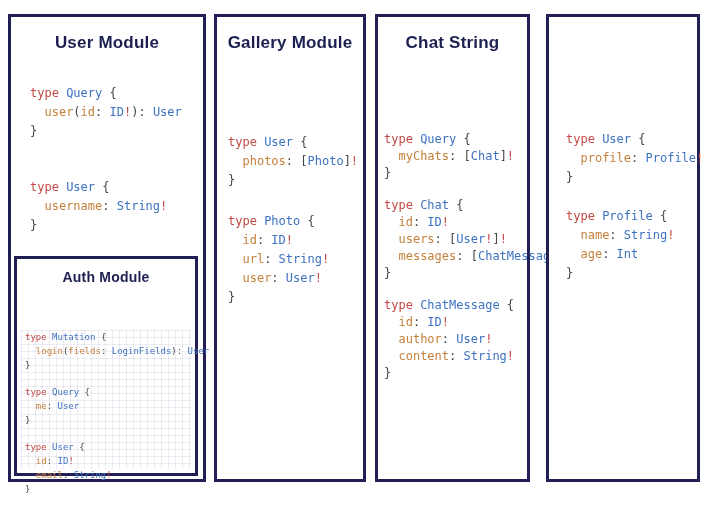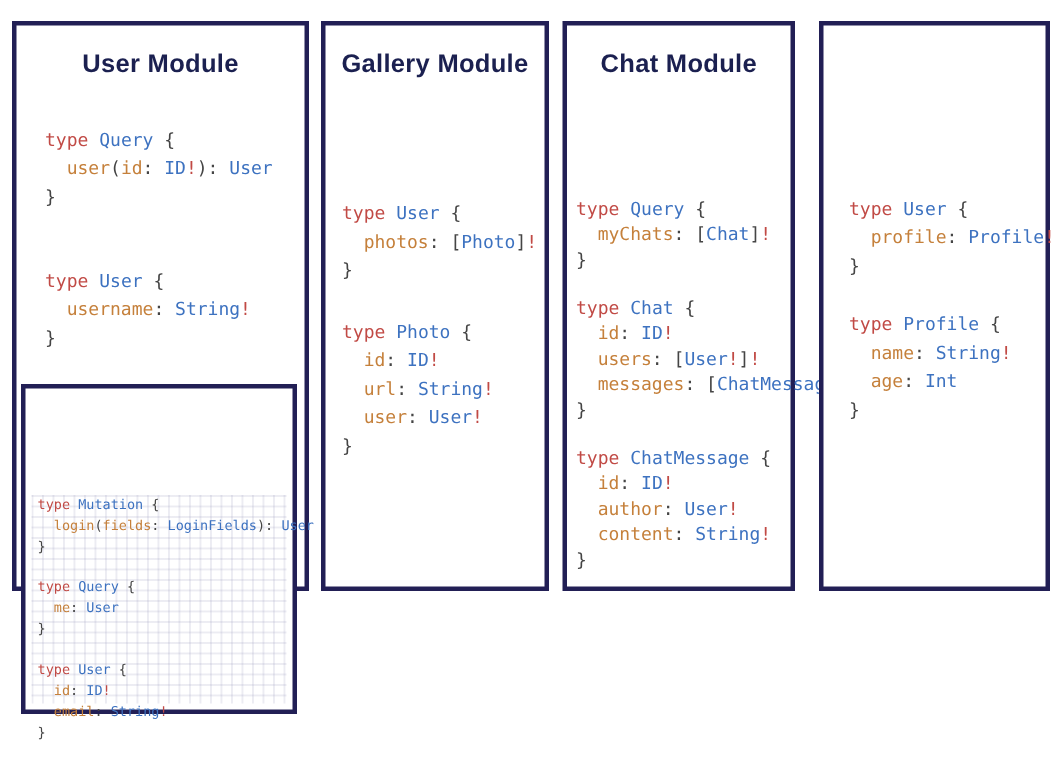--- a/index.html
+++ b/index.html
@@ -1,21 +1,21 @@
 <!DOCTYPE html>
 <html style="--c-background: #ffffff; --c-border: #221f55; --c-title: #1b2050; --c-keyword: #c14a45; --c-type_name: #3d72c0; --c-field: #c5803b; --c-punct: #454545; --c-bang: #c14a45;"><head>
 <meta charset="utf-8">
 <style>
   html,body{margin:0;padding:0;background:#ffffff;}
   .canvas{
     position:relative;width:704px;height:511px;background:var(--c-background,#fff);
     overflow:hidden;font-family:"Liberation Sans",sans-serif;
   }
   .module{
-    position:absolute;top:14px;height:380px;background:#ffffff;
+    position:absolute;top:14px;height:468px;background:#ffffff;
     border:3px solid var(--c-border,#1f1c52);box-sizing:border-box;
   }
   .m-user   {left:8px;  width:198px;}
   .m-gallery{left:214px;width:152px;}
   .m-chat   {left:375px;width:155px;}
   .m-profile{left:546px;width:154px;}
   .module-title{
     margin:16px 4px 0 4px;text-align:center;
     font-size:17px;font-weight:700;letter-spacing:.2px;
     color:var(--c-title,#1b2050);
@@ -61,31 +61,32 @@
 </style>
 </head>
 <body>
 
 <div class="canvas">
 
   <section class="module m-user">
     <h2 class="module-title">User Module</h2>
     <div class="code-area"><div class="code-block"><div class="code-line"><span class="tok-kw">type</span><span class="tok-pl"> </span><span class="tok-ty">Query</span><span class="tok-pu"> {</span></div><div class="code-line"><span class="tok-pl">  </span><span class="tok-fi">user</span><span class="tok-pu">(</span><span class="tok-fi">id</span><span class="tok-pu">: </span><span class="tok-ty">ID</span><span class="tok-bg">!</span><span class="tok-pu">): </span><span class="tok-ty">User</span></div><div class="code-line"><span class="tok-pu">}</span></div></div><div class="code-block"><div class="code-line"><span class="tok-kw">type</span><span class="tok-pl"> </span><span class="tok-ty">User</span><span class="tok-pu"> {</span></div><div class="code-line"><span class="tok-pl">  </span><span class="tok-fi">username</span><span class="tok-pu">: </span><span class="tok-ty">String</span><span class="tok-bg">!</span></div><div class="code-line"><span class="tok-pu">}</span></div></div></div>
     <section class="submodule">
+      <h3 class="module-title sub-title">Auth Module</h3>
       <div class="code-area auth-code"><div class="code-block"><div class="code-line"><span class="tok-kw">type</span><span class="tok-pl"> </span><span class="tok-ty">Mutation</span><span class="tok-pu"> {</span></div><div class="code-line"><span class="tok-pl">  </span><span class="tok-fi">login</span><span class="tok-pu">(</span><span class="tok-fi">fields</span><span class="tok-pu">: </span><span class="tok-ty">LoginFields</span><span class="tok-pu">): </span><span class="tok-ty">User</span></div><div class="code-line"><span class="tok-pu">}</span></div></div><div class="code-block"><div class="code-line"><span class="tok-kw">type</span><span class="tok-pl"> </span><span class="tok-ty">Query</span><span class="tok-pu"> {</span></div><div class="code-line"><span class="tok-pl">  </span><span class="tok-fi">me</span><span class="tok-pu">: </span><span class="tok-ty">User</span></div><div class="code-line"><span class="tok-pu">}</span></div></div><div class="code-block"><div class="code-line"><span class="tok-kw">type</span><span class="tok-pl"> </span><span class="tok-ty">User</span><span class="tok-pu"> {</span></div><div class="code-line"><span class="tok-pl">  </span><span class="tok-fi">id</span><span class="tok-pu">: </span><span class="tok-ty">ID</span><span class="tok-bg">!</span></div><div class="code-line"><span class="tok-pl">  </span><span class="tok-fi">email</span><span class="tok-pu">: </span><span class="tok-ty">String</span><span class="tok-bg">!</span></div><div class="code-line"><span class="tok-pu">}</span></div></div></div>
     </section>
   </section>
 
   <section class="module m-gallery">
     <h2 class="module-title">Gallery Module</h2>
     <div class="code-area"><div class="code-block"><div class="code-line"><span class="tok-kw">type</span><span class="tok-pl"> </span><span class="tok-ty">User</span><span class="tok-pu"> {</span></div><div class="code-line"><span class="tok-pl">  </span><span class="tok-fi">photos</span><span class="tok-pu">: [</span><span class="tok-ty">Photo</span><span class="tok-pu">]</span><span class="tok-bg">!</span></div><div class="code-line"><span class="tok-pu">}</span></div></div><div class="code-block"><div class="code-line"><span class="tok-kw">type</span><span class="tok-pl"> </span><span class="tok-ty">Photo</span><span class="tok-pu"> {</span></div><div class="code-line"><span class="tok-pl">  </span><span class="tok-fi">id</span><span class="tok-pu">: </span><span class="tok-ty">ID</span><span class="tok-bg">!</span></div><div class="code-line"><span class="tok-pl">  </span><span class="tok-fi">url</span><span class="tok-pu">: </span><span class="tok-ty">String</span><span class="tok-bg">!</span></div><div class="code-line"><span class="tok-pl">  </span><span class="tok-fi">user</span><span class="tok-pu">: </span><span class="tok-ty">User</span><span class="tok-bg">!</span></div><div class="code-line"><span class="tok-pu">}</span></div></div></div>
   </section>
 
   <section class="module m-chat">
-    <h2 class="module-title">Chat Module</h2>
+    <h2 class="module-title">Chat String</h2>
     <div class="code-area"><div class="code-block"><div class="code-line"><span class="tok-kw">type</span><span class="tok-pl"> </span><span class="tok-ty">Query</span><span class="tok-pu"> {</span></div><div class="code-line"><span class="tok-pl">  </span><span class="tok-fi">myChats</span><span class="tok-pu">: [</span><span class="tok-ty">Chat</span><span class="tok-pu">]</span><span class="tok-bg">!</span></div><div class="code-line"><span class="tok-pu">}</span></div></div><div class="code-block"><div class="code-line"><span class="tok-kw">type</span><span class="tok-pl"> </span><span class="tok-ty">Chat</span><span class="tok-pu"> {</span></div><div class="code-line"><span class="tok-pl">  </span><span class="tok-fi">id</span><span class="tok-pu">: </span><span class="tok-ty">ID</span><span class="tok-bg">!</span></div><div class="code-line"><span class="tok-pl">  </span><span class="tok-fi">users</span><span class="tok-pu">: [</span><span class="tok-ty">User</span><span class="tok-bg">!</span><span class="tok-pu">]</span><span class="tok-bg">!</span></div><div class="code-line"><span class="tok-pl">  </span><span class="tok-fi">messages</span><span class="tok-pu">: [</span><span class="tok-ty">ChatMessage</span><span class="tok-pu">]</span><span class="tok-bg">!</span></div><div class="code-line"><span class="tok-pu">}</span></div></div><div class="code-block"><div class="code-line"><span class="tok-kw">type</span><span class="tok-pl"> </span><span class="tok-ty">ChatMessage</span><span class="tok-pu"> {</span></div><div class="code-line"><span class="tok-pl">  </span><span class="tok-fi">id</span><span class="tok-pu">: </span><span class="tok-ty">ID</span><span class="tok-bg">!</span></div><div class="code-line"><span class="tok-pl">  </span><span class="tok-fi">author</span><span class="tok-pu">: </span><span class="tok-ty">User</span><span class="tok-bg">!</span></div><div class="code-line"><span class="tok-pl">  </span><span class="tok-fi">content</span><span class="tok-pu">: </span><span class="tok-ty">String</span><span class="tok-bg">!</span></div><div class="code-line"><span class="tok-pu">}</span></div></div></div>
   </section>
 
   <section class="module m-profile">
     <div class="code-area"><div class="code-block"><div class="code-line"><span class="tok-kw">type</span><span class="tok-pl"> </span><span class="tok-ty">User</span><span class="tok-pu"> {</span></div><div class="code-line"><span class="tok-pl">  </span><span class="tok-fi">profile</span><span class="tok-pu">: </span><span class="tok-ty">Profile</span><span class="tok-bg">!</span></div><div class="code-line"><span class="tok-pu">}</span></div></div><div class="code-block"><div class="code-line"><span class="tok-kw">type</span><span class="tok-pl"> </span><span class="tok-ty">Profile</span><span class="tok-pu"> {</span></div><div class="code-line"><span class="tok-pl">  </span><span class="tok-fi">name</span><span class="tok-pu">: </span><span class="tok-ty">String</span><span class="tok-bg">!</span></div><div class="code-line"><span class="tok-pl">  </span><span class="tok-fi">age</span><span class="tok-pu">: </span><span class="tok-ty">Int</span></div><div class="code-line"><span class="tok-pu">}</span></div></div></div>
   </section>
 
 </div>
 
 </body></html>

